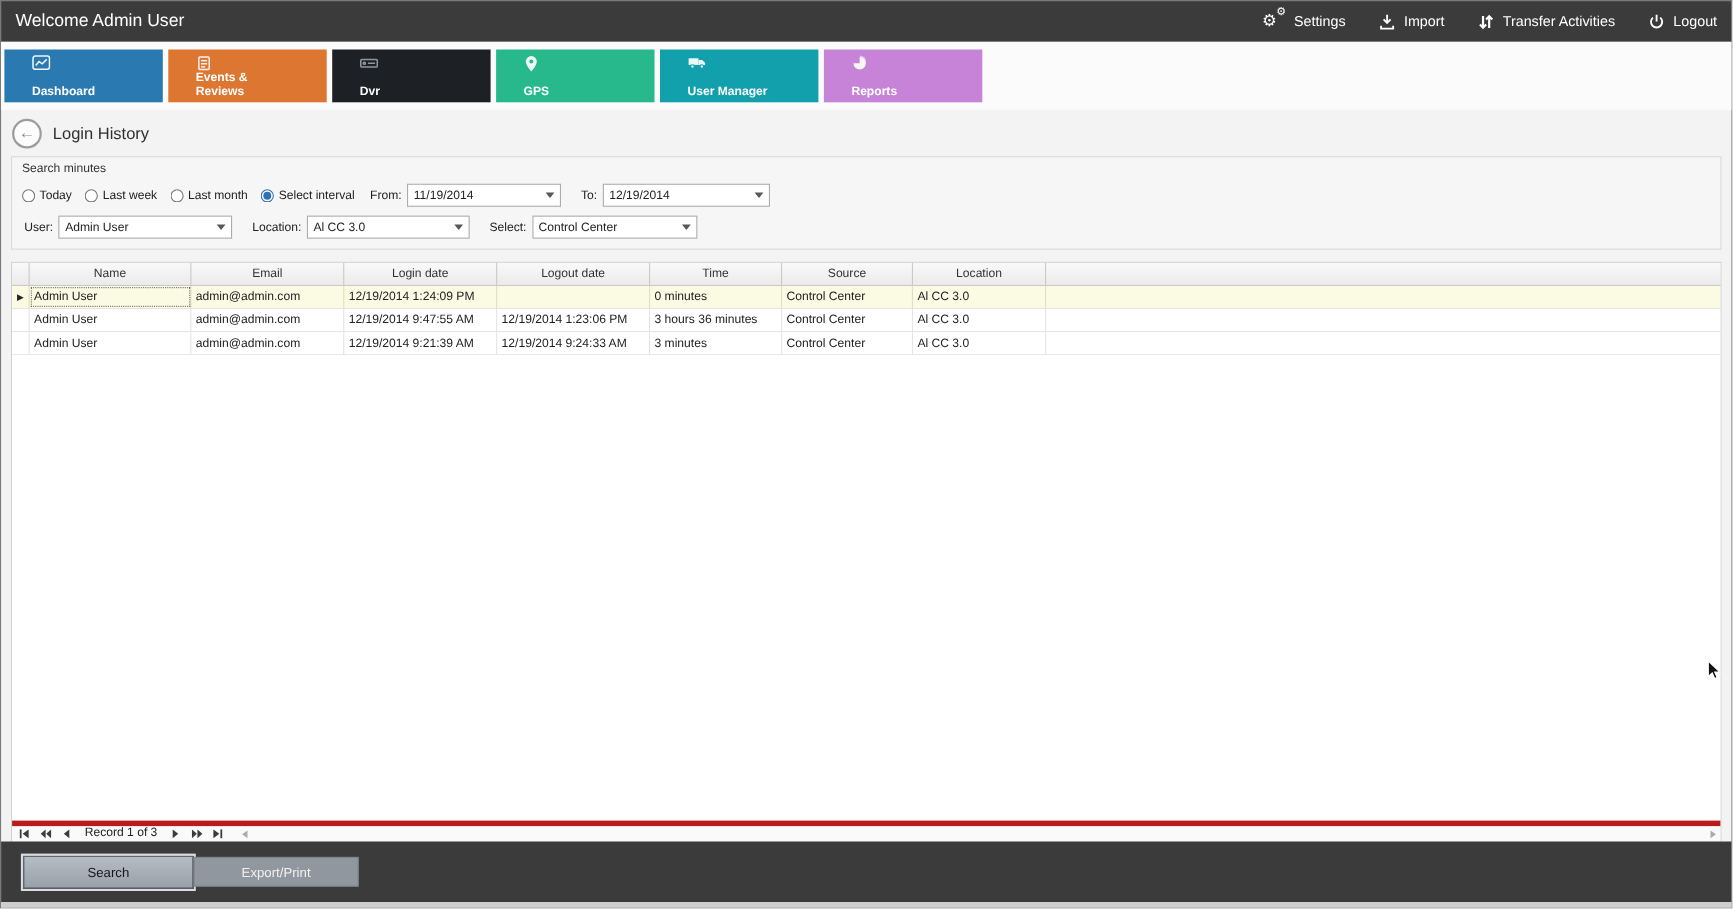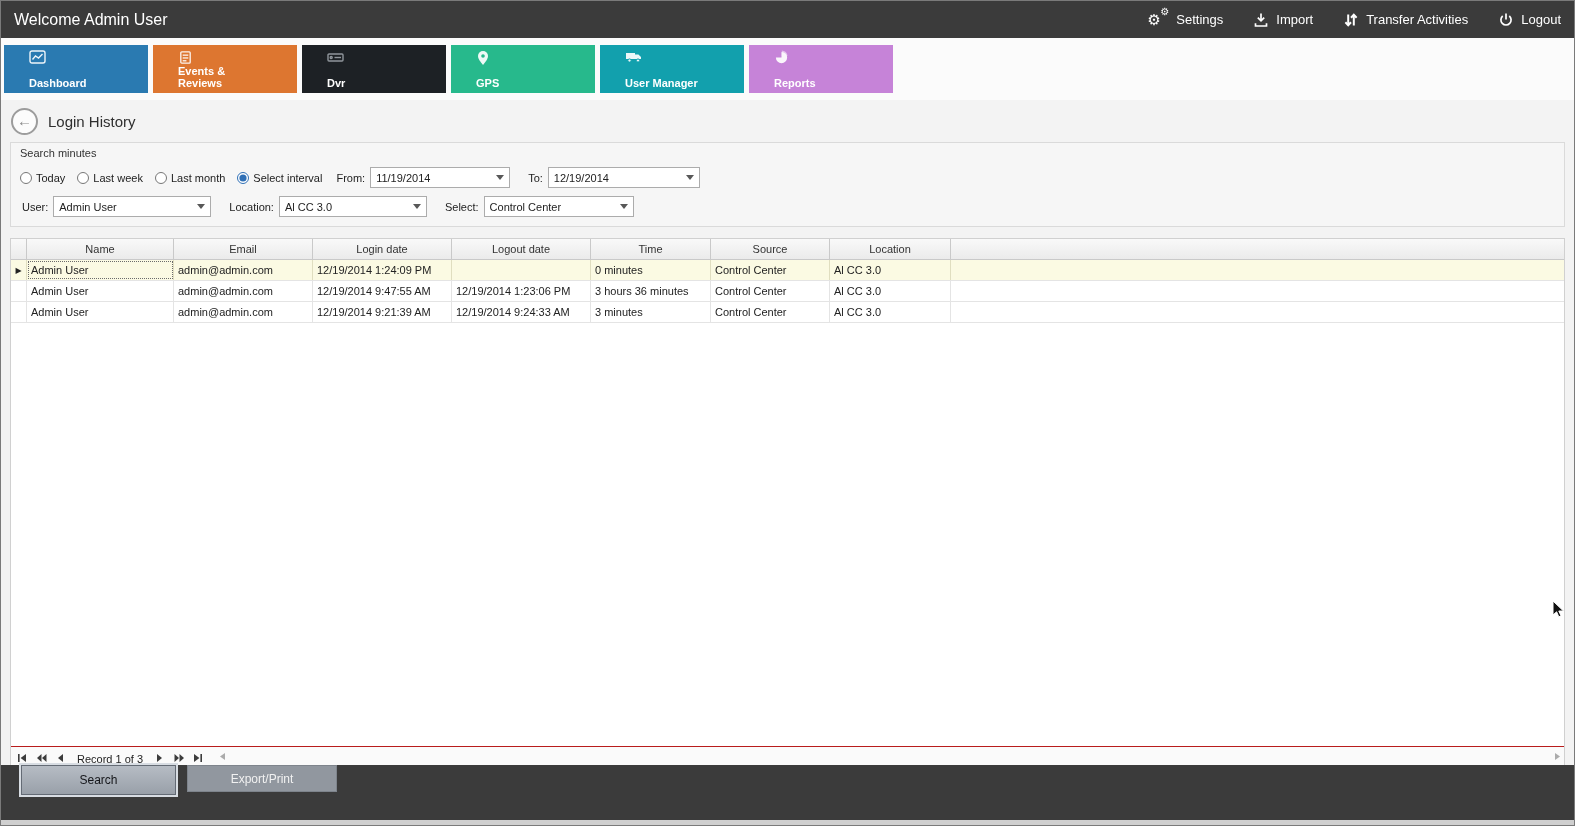--- a/index.html
+++ b/index.html
@@ -54,29 +54,29 @@
 .gh.filler{flex:1;border-right:none}
 .grid-row{display:flex;flex:0 0 21px;border-bottom:1px solid #e4e4e4;background:#fff;cursor:pointer}
 .gc{border-right:1px solid #e4e4e4;display:flex;align-items:center;padding:0 4px;overflow:hidden;white-space:nowrap}
 .cell-ind{width:16px;flex:0 0 16px;justify-content:center;padding:0}
 .c0{flex:0 0 147px}.c1{flex:0 0 139px}.c2{flex:0 0 139px}.c3{flex:0 0 139px}.c4{flex:0 0 120px}.c5{flex:0 0 119px}.c6{flex:0 0 121px}
 .grid-row.selected{background:#fbfae3}
 .grid-row.selected .gc{border-color:#e0dec0}
 .focus-cell{outline:1px dotted #6b6b6b;outline-offset:-2px}
 .row-arrow{color:#222;font-size:8px}
 .grid-body-fill{flex:1;background:#fff}
-.grid-nav{flex:0 0 19px;display:flex;align-items:flex-end;gap:3px;padding:0 3px;background:#fafafa;border-top:1px solid #b91c1c}
+.grid-nav{flex:0 0 19px;display:flex;align-items:flex-start;gap:3px;padding:0 3px;background:#fafafa;border-top:5px solid #b91c1c}
 .navbtn{width:16px;height:14px;display:flex;align-items:center;justify-content:center;cursor:pointer}
 .navbtn svg{display:block}
 .rec-text{margin:0 6px;color:#222}
 .hscroll{flex:1;display:flex;align-items:center;justify-content:space-between;margin-left:10px;height:100%}
 .hs-btn{display:flex;align-items:center;cursor:pointer}
 
 
-.footer{flex:0 0 55px;background:#3b3b3b;display:flex;align-items:flex-start;gap:11px;padding:0 20px}
+.footer{flex:0 0 55px;background:#3b3b3b;display:flex;align-items:center;padding:0 20px}
 .btn{font-size:12px;font-family:inherit;cursor:pointer}
 .btn-search{width:155px;height:30px;background:linear-gradient(#b6bcc4,#99a0a9);border:1px solid #646b75;box-shadow:0 0 0 2px #d8dde3;color:#15161a}
 .btn-export{width:150px;height:27px;background:#91979f;border:1px solid #7e848c;color:#f1f1f1}
 .bottom-strip{flex:0 0 5px;background:#cfcfcf}
 
 
 .cursor{position:absolute;left:1552px;top:600px;pointer-events:none;z-index:10}
 </style>
 </head>
 <body>

